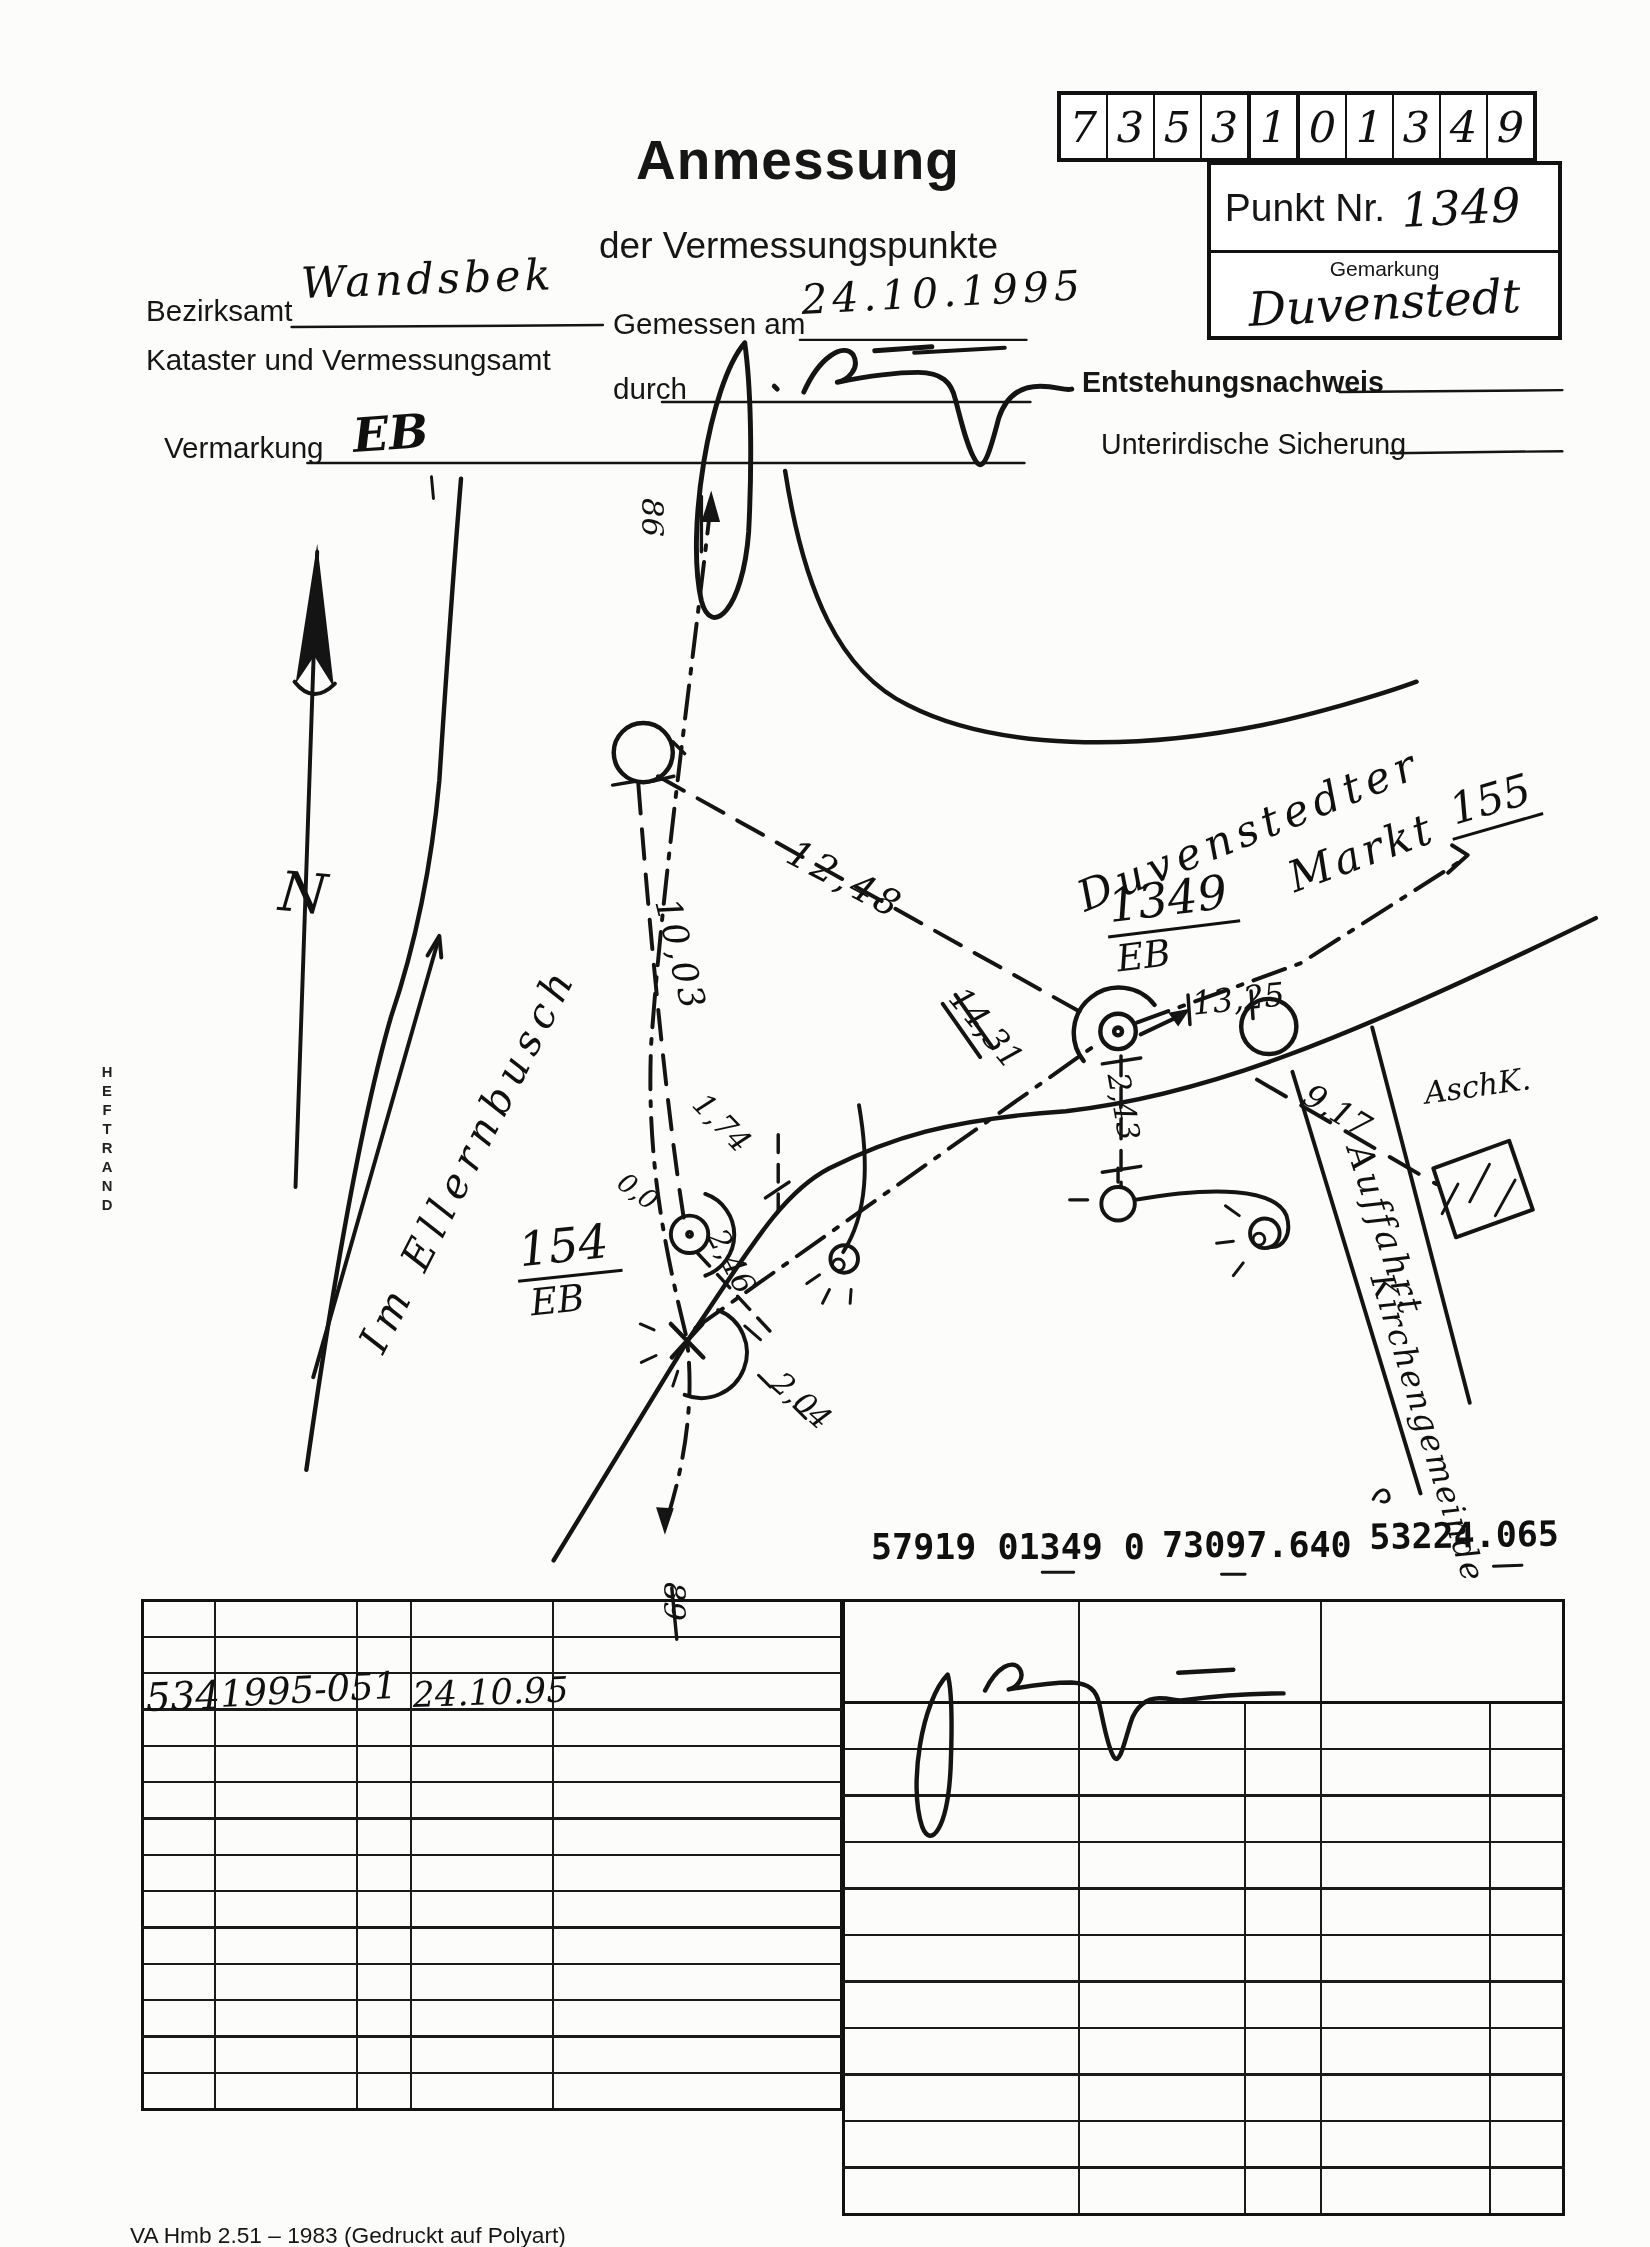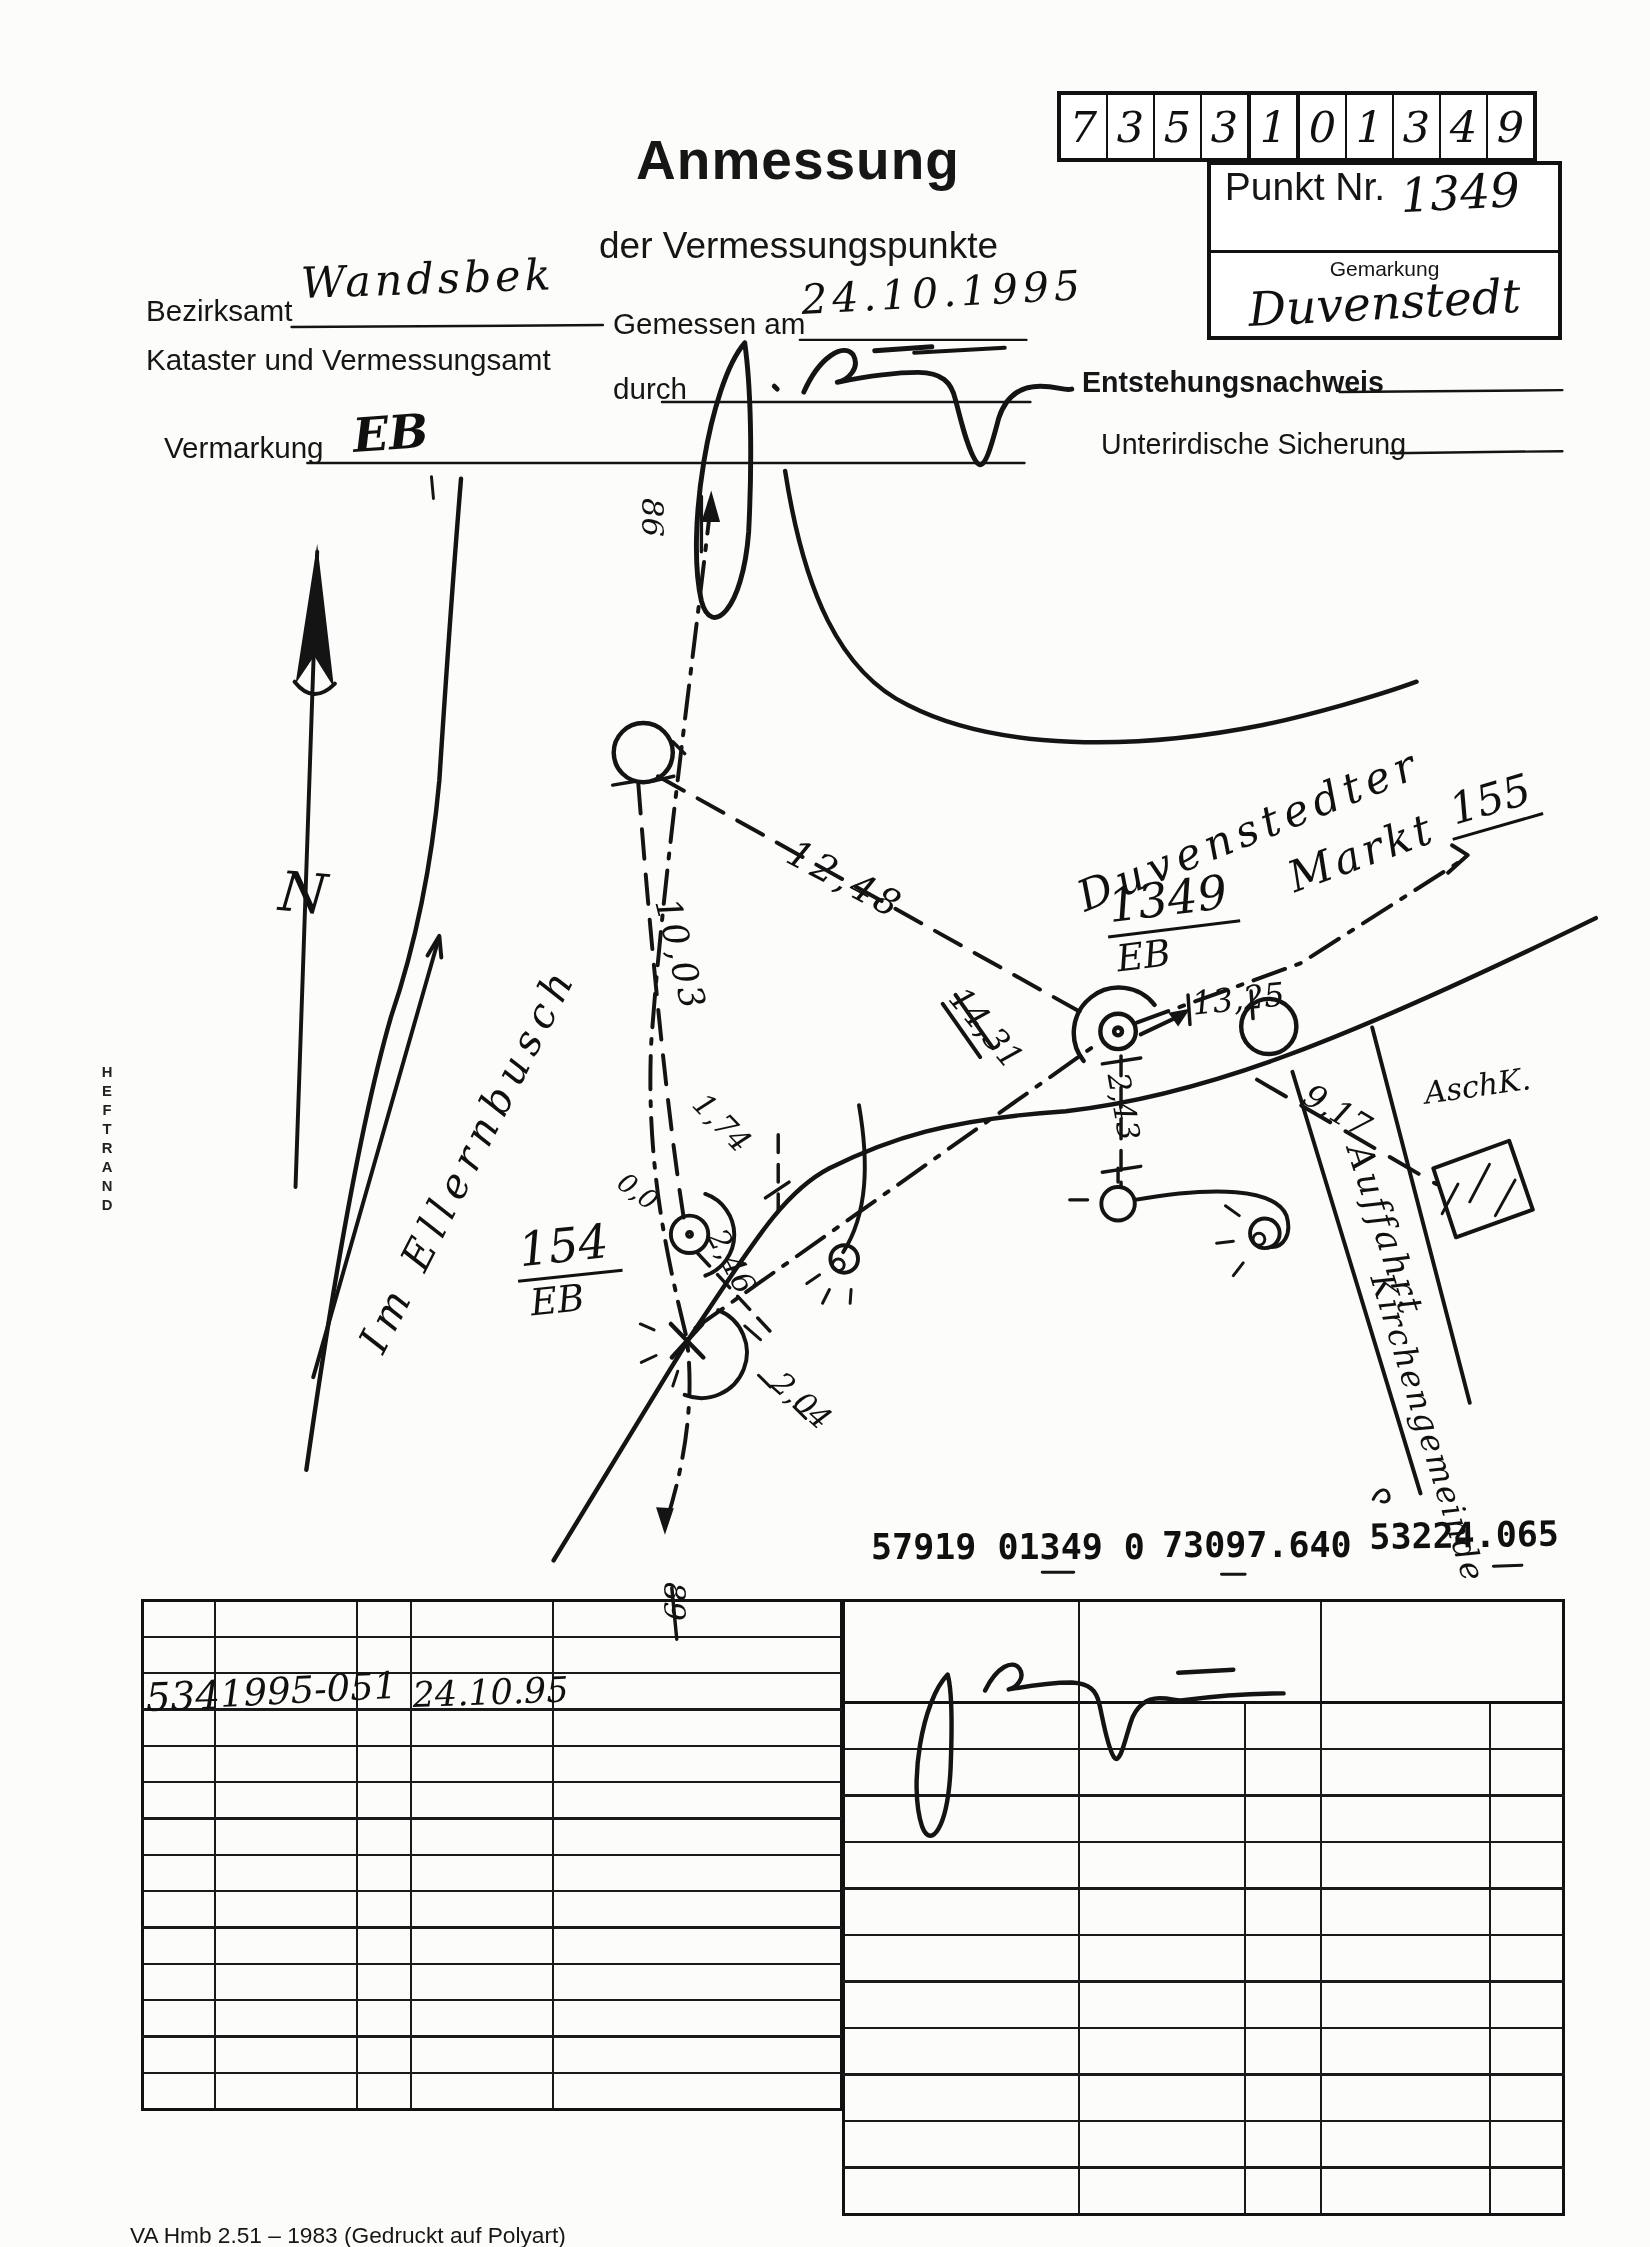--- a/index.html
+++ b/index.html
@@ -16,21 +16,21 @@
 
   
   .digit-row{position:absolute;left:1057px;top:91px;display:flex;border:4.9px solid #111;background:#fff;}
   .digit-cell{width:45px;height:63px;display:flex;align-items:center;justify-content:center;
               border-right:2px solid #111;font-size:43px;}
   .digit-cell.ge{border-right:4.9px solid #111;}
   .digit-cell:last-child{border-right:none;}
 
   
   .punkt-box{position:absolute;left:1207px;top:161px;width:347px;border:4.9px solid #111;background:#fff;}
-  .punkt-row1{height:85px;border-bottom:3px solid #111;display:flex;padding-left:13.8px;}
+  .punkt-row1{height:85px;border-bottom:3px solid #111;display:flex;align-items:center;padding-left:13.8px;}
   .punkt-row2{height:83px;text-align:center;position:relative;}
 
   
   table{border-collapse:collapse;table-layout:fixed;background:transparent;}
   .tL{position:absolute;left:141px;top:1599px;z-index:2;}
   .tR{position:absolute;left:842px;top:1599px;z-index:2;}
   .tL td,.tR td{border:2px solid #1a1a1a;padding:0 3px;vertical-align:bottom;font-size:18.7px;line-height:1.05;}
   .tL{border:3px solid #111;} .tR{border:3px solid #111;}
   .tL tr.hd td{height:69px;border-bottom:3px solid #111;font-weight:bold;white-space:pre-line;padding-bottom:4.9px;}
   .tR tr.hd td{height:99px;border-bottom:3px solid #111;}

